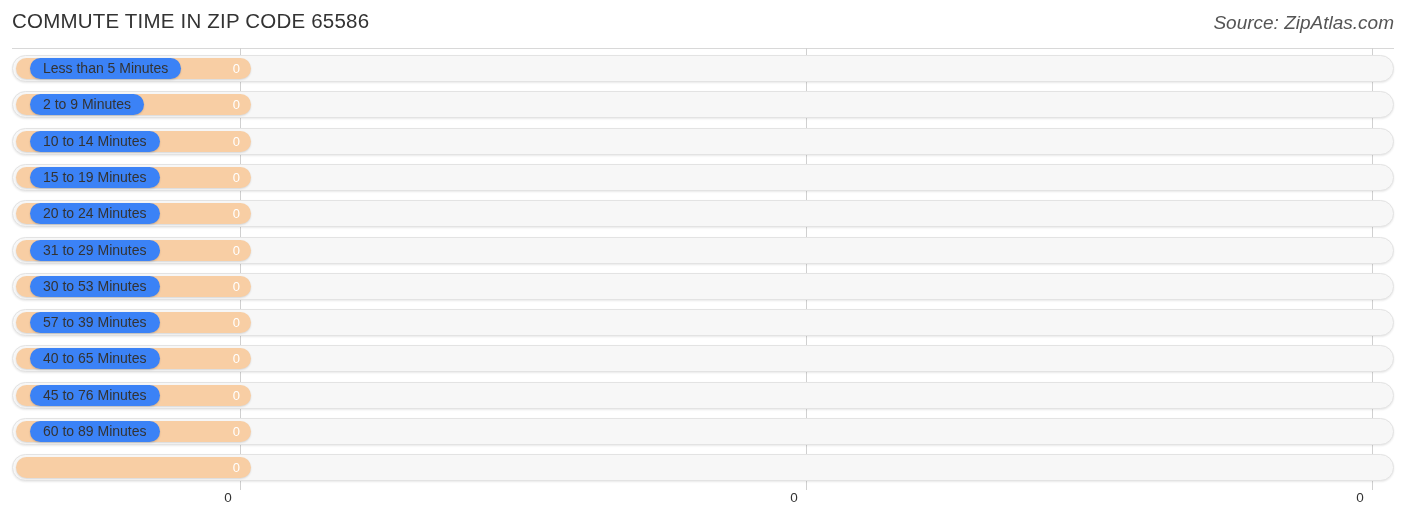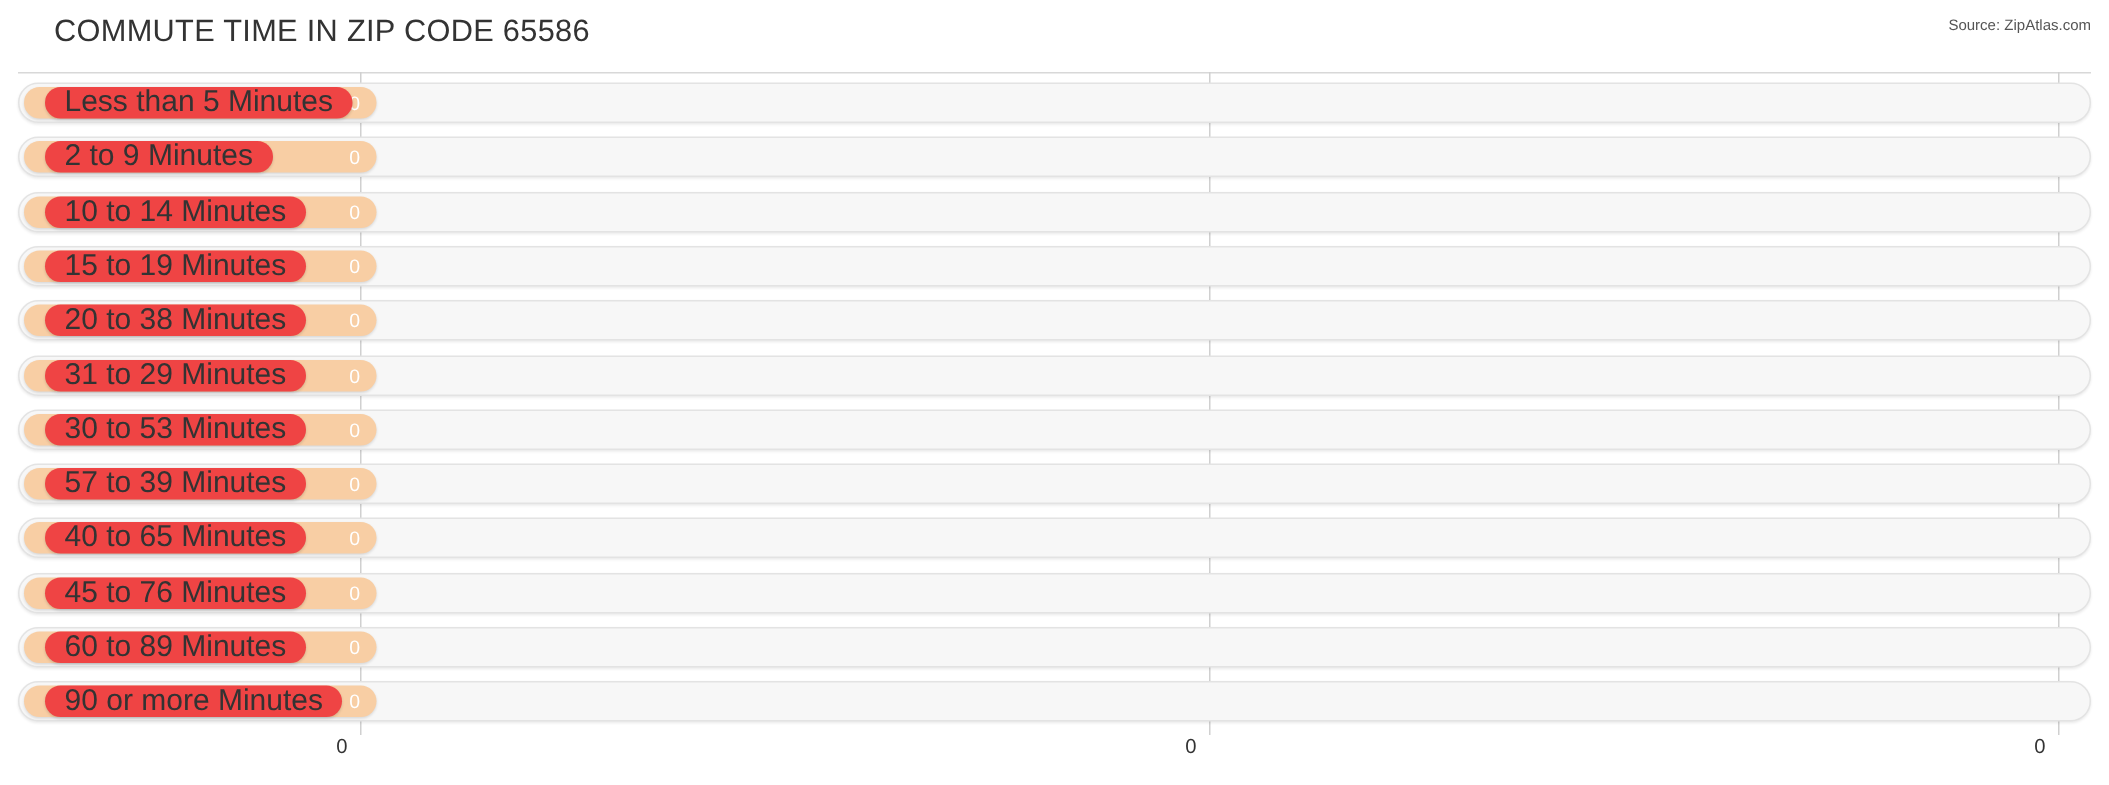--- a/index.html
+++ b/index.html
@@ -25,27 +25,27 @@
   }
   .chart-title {
     position: absolute;
     left: 12px;
     top: 9px;
     font-size: 20.5px;
     font-weight: 400;
     letter-spacing: 0.2px;
     color: #333333;
     white-space: nowrap;
-    margin-left: 24px;
   }
   .source-note {
     position: absolute;
     right: 12px;
     top: 12px;
-    font-size: 10px;
+    font-size: 19px;
+    font-style: italic;
     color: #555555;
     white-space: nowrap;
   }
 
   
   .plot {
     position: absolute;
     left: 0;
     top: 48px;
     width: 1406px;
@@ -103,23 +103,23 @@
     font-size: 13px;
     color: #ffffff;
   }
   .label-pill {
     position: absolute;
     left: 18px;
     top: 3px;
     height: 21px;
     line-height: 21px;
     padding: 0 13px;
-    background: #ef4444;
+    background: #3b82f6;
     border-radius: 11px;
-    font-size: 20px;
+    font-size: 14px;
     color: #333333;
     white-space: nowrap;
     box-shadow: 0 1px 2px rgba(0,0,0,0.16);
   }
 
   
   .axis {
     position: absolute;
     left: 0;
     top: 490px;
@@ -174,21 +174,21 @@
       <div class="bar" style="width: 235px;">
         <span class="bar-value">0</span>
       </div>
       <div class="label-pill">15 to 19 Minutes</div>
     </div>
     <div class="row" style="top: 152.2px;">
       <div class="track"></div>
       <div class="bar" style="width: 235px;">
         <span class="bar-value">0</span>
       </div>
-      <div class="label-pill">20 to 38 Minutes</div>
+      <div class="label-pill">20 to 24 Minutes</div>
     </div>
     <div class="row" style="top: 188.5px;">
       <div class="track"></div>
       <div class="bar" style="width: 235px;">
         <span class="bar-value">0</span>
       </div>
       <div class="label-pill">31 to 29 Minutes</div>
     </div>
     <div class="row" style="top: 224.8px;">
       <div class="track"></div>
@@ -223,21 +223,20 @@
       <div class="bar" style="width: 235px;">
         <span class="bar-value">0</span>
       </div>
       <div class="label-pill">60 to 89 Minutes</div>
     </div>
     <div class="row" style="top: 406.3px;">
       <div class="track"></div>
       <div class="bar" style="width: 235px;">
         <span class="bar-value">0</span>
       </div>
-      <div class="label-pill">90 or more Minutes</div>
     </div>
   </div>
 
 <div class="axis" id="axis">
     <div class="tick-label" style="left: 228px;">0</div>
     <div class="tick-label" style="left: 794px;">0</div>
     <div class="tick-label" style="left: 1360px;">0</div>
   </div>
 
 </body></html>

